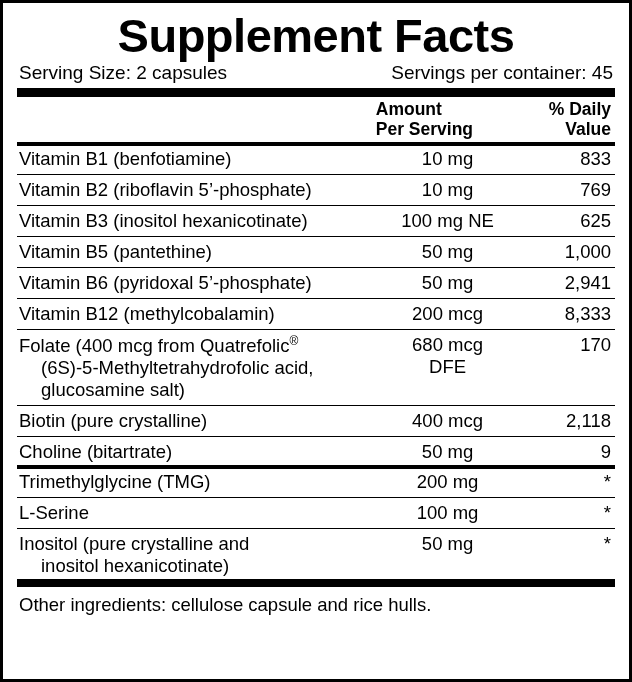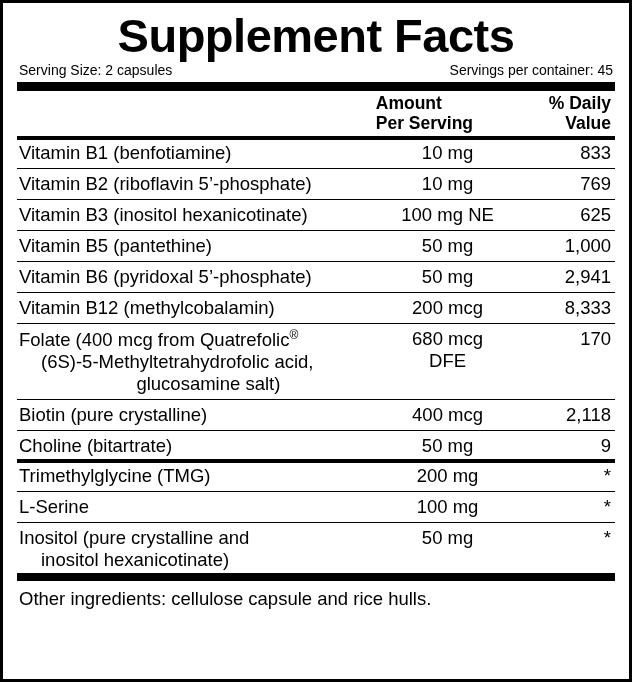--- a/index.html
+++ b/index.html
@@ -28,21 +28,21 @@
     letter-spacing: -0.5px;
     line-height: 1.05;
     text-align: center;
     margin: 2px 0 2px 0;
     white-space: nowrap;
   }
   .serving-row {
     display: flex;
     justify-content: space-between;
     align-items: baseline;
-    font-size: 14px;
+    font-size: 19px;
     padding: 0 2px 3px 2px;
   }
   .rule-heavy {
     height: 9px;
     background: #000;
     margin: 1px 0 0 0;
   }
   .rule-medium {
     height: 4px;
     background: #000;
@@ -74,21 +74,21 @@
   .sep td {
     padding: 0;
     height: 1px;
   }
   .sep-line {
     height: 1px;
     background: #000;
     width: 100%;
   }
   .indent-1 { display: block; padding-left: 22px; }
-  .indent-2 { display: block; padding-left: 22px; text-align: center; }
+  .indent-2 { display: block; padding-left: 22px; }
   sup { font-size: 0.65em; vertical-align: super; }
 
   .footnote {
     font-size: 15px;
     padding: 3px 0 2px 2px;
   }
   .other {
     font-size: 18.5px;
     padding: 7px 0 0 2px;
   }

